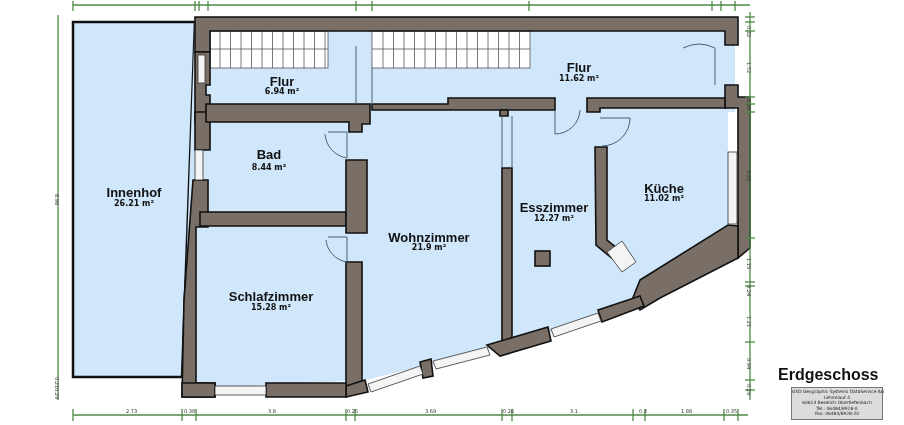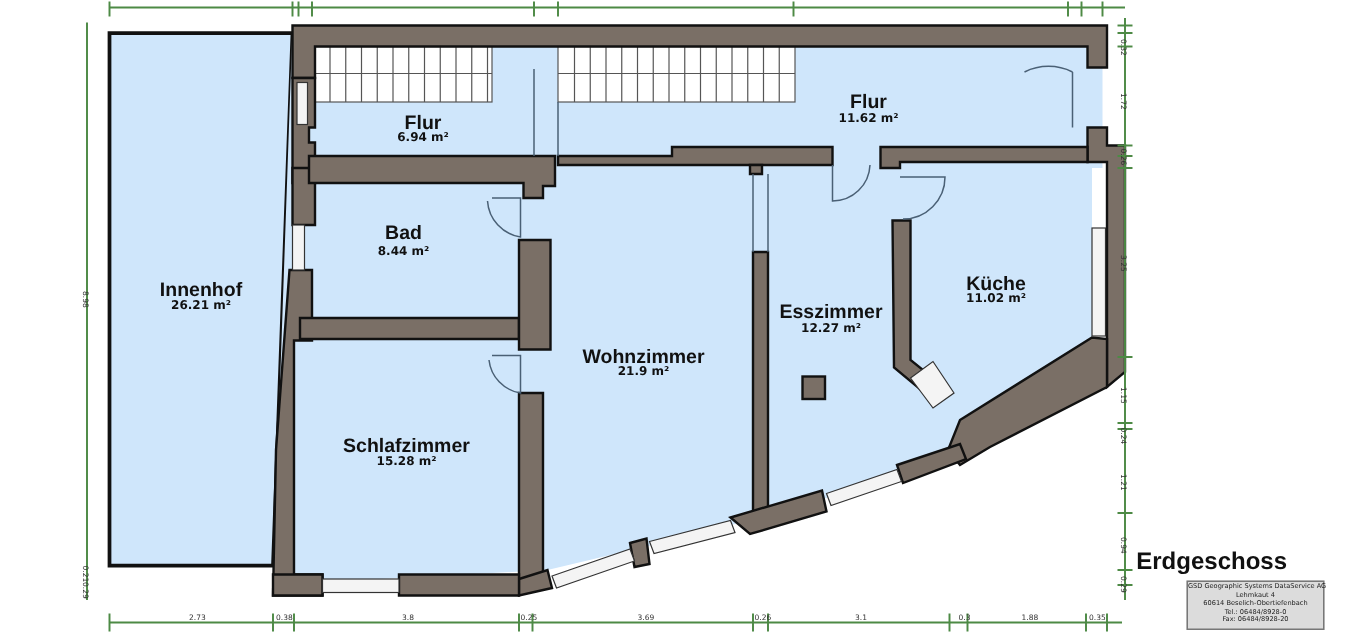--- a/index.html
+++ b/index.html
@@ -9,21 +9,21 @@
   .innenhof { fill:#cfe6fb; stroke:#111; stroke-width:2.5; }
   .wall { fill:#7a6f66; stroke:#111; stroke-width:1.6; stroke-linejoin:miter; }
   .dim { stroke:#4d8a45; stroke-width:1.3; fill:none; }
   .tick { stroke:#4d8a45; stroke-width:1.3; }
   .dimtxt { font-family:"DejaVu Sans", sans-serif; font-size:5px; fill:#333; }
   .stair { fill:#ffffff; stroke:#555; stroke-width:0.8; }
   .door { fill:none; stroke:#4a6075; stroke-width:1; }
   .win { fill:#f4f4f4; stroke:#333; stroke-width:0.8; }
   .rname { font-family:"Liberation Sans", sans-serif; font-weight:bold; fill:#111; text-anchor:middle; }
   .rarea { font-family:"DejaVu Sans", sans-serif; font-weight:bold; fill:#111; text-anchor:middle; font-size:8px; }
-  .label-title { position:absolute; left:746px; top:366px; width:112px; text-align:right; font-family:"Liberation Sans", sans-serif; font-weight:bold; font-size:16px; color:#111; }
+  .label-title { position:absolute; left:778px; top:366px; width:112px; text-align:left; font-family:"Liberation Sans", sans-serif; font-weight:bold; font-size:16px; color:#111; }
   .company-box { position:absolute; left:791px; top:387px; width:92px; height:33px; background:#dcdcdc; border:1px solid #777; text-align:center; font-family:"DejaVu Sans", sans-serif; font-size:4.4px; line-height:5.6px; color:#222; padding-top:1px; box-sizing:border-box; }
   .company-box div { white-space:nowrap; }
 </style>
 </head>
 <body>
 
 <svg width="904" height="425" viewBox="0 0 904 425">
 
   <polygon class="innenhof" points="73,22 195,22 182,377 73,377"></polygon>
 

